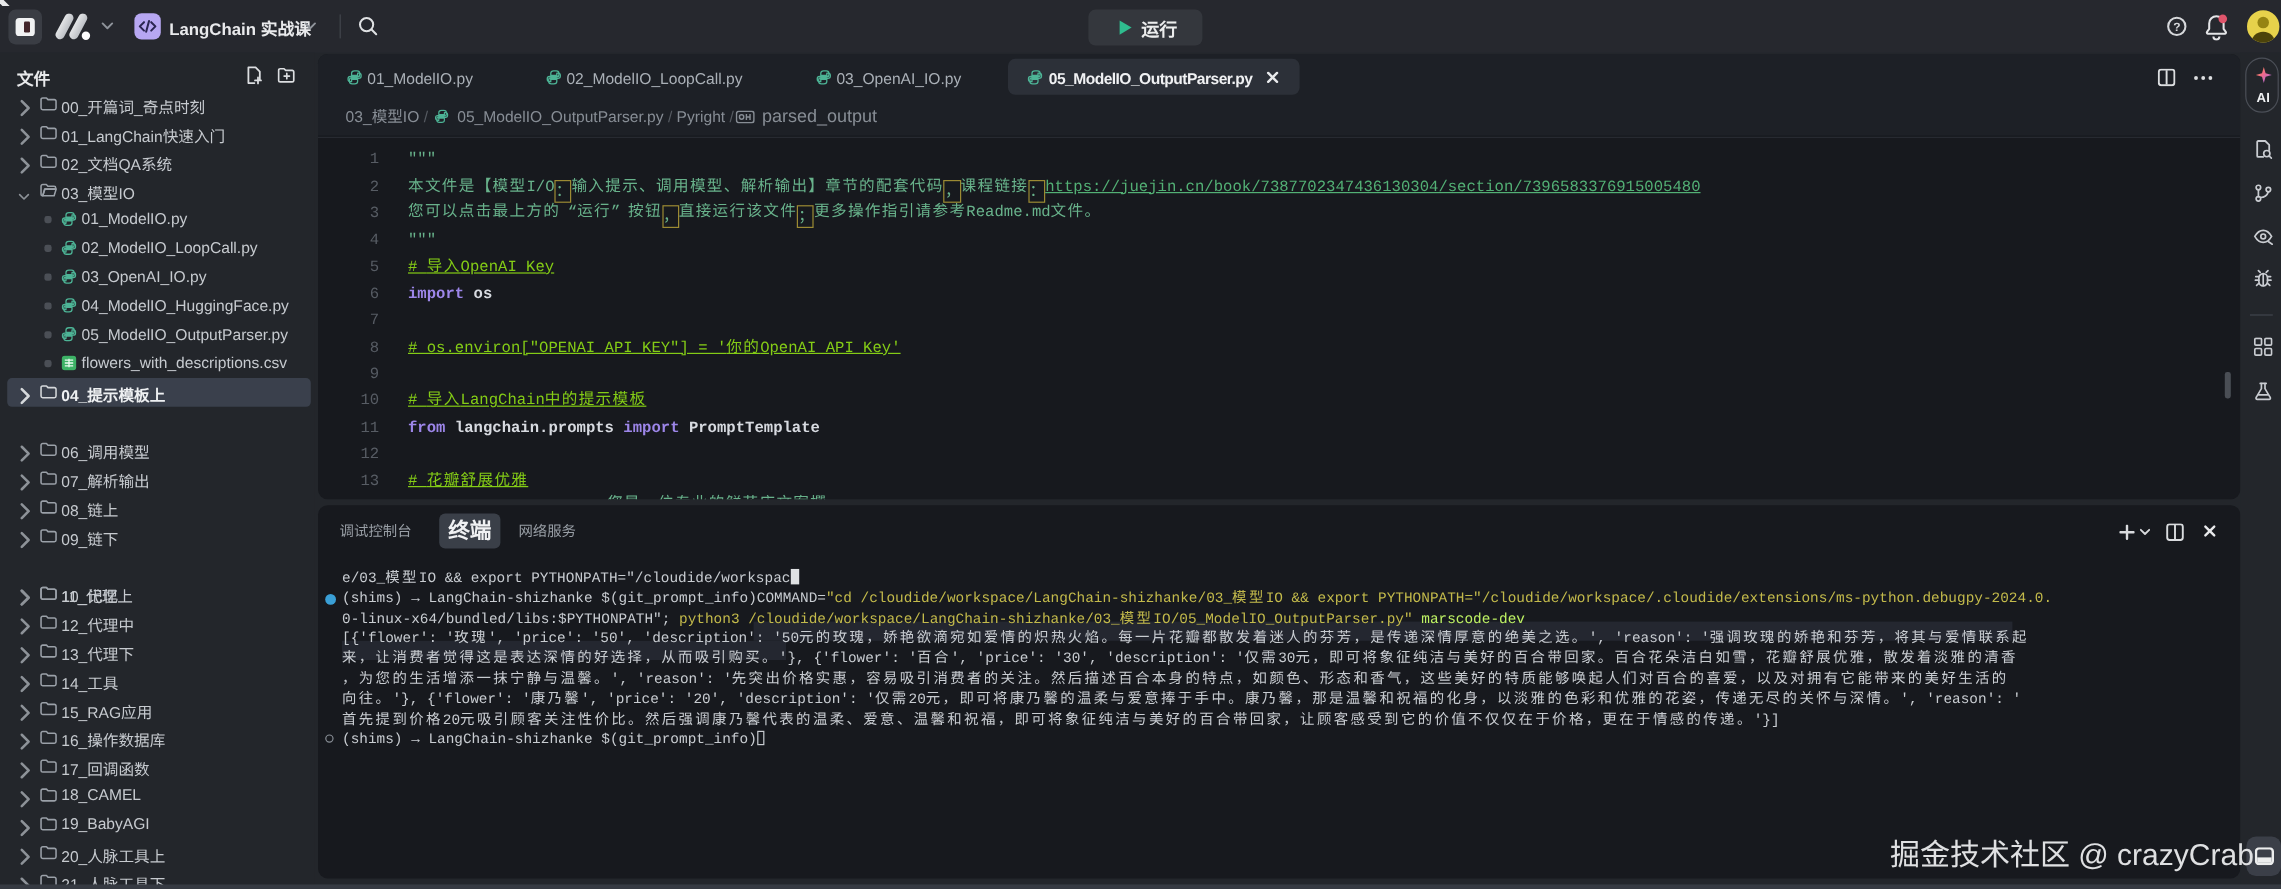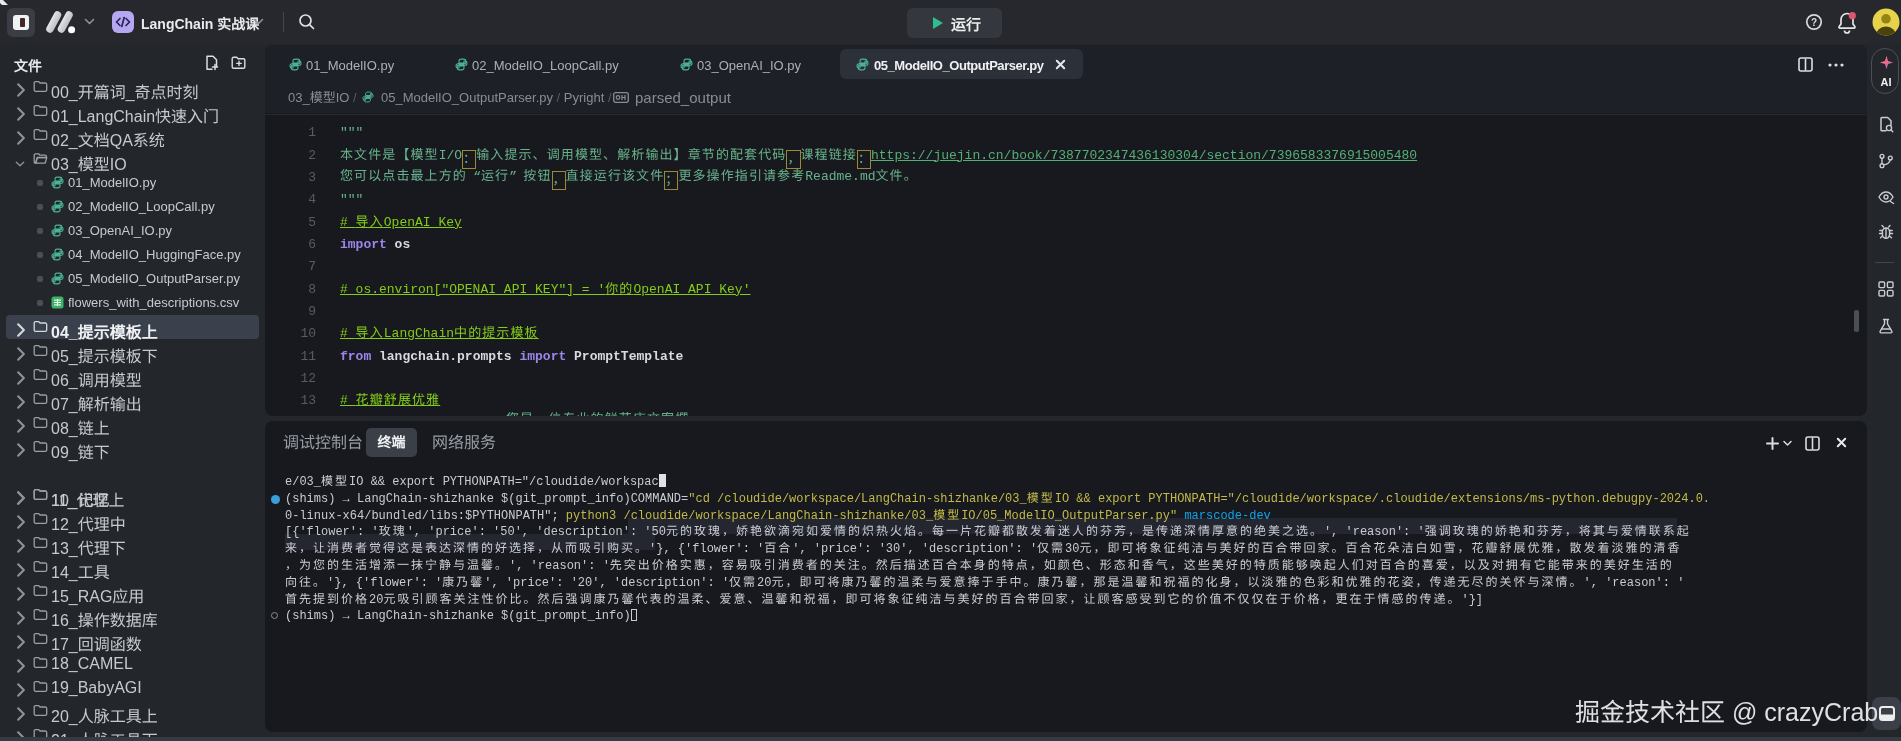--- a/index.html
+++ b/index.html
@@ -21,21 +21,21 @@
   #runBtn { position:absolute; left:907px; top:8px; width:95px; height:30px; border-radius:6px; background:#34373d; }
   #runBtn .tri { position:absolute; left:26px; top:9px; width:0; height:0; border-left:10px solid #2fbc8e; border-top:6px solid transparent; border-bottom:6px solid transparent; }
   #runBtn .txt { position:absolute; left:44px; top:5px; color:#eceded; font-size:15px; font-weight:bold; }
 
   
   #sidebar { position:absolute; left:0; top:44px; width:262px; height:693px; background:#23262b; }
   #sbHead { position:absolute; left:14px; top:55px; color:#e8e9eb; font-size:14px; font-weight:bold; }
   .treerow { position:absolute; left:0; width:262px; height:24px; }
   .treerow .tchev { position:absolute; left:16px; top:4px; width:10px; height:16px; color:#8d9298; font-size:11px; line-height:16px; }
   .treerow .ticon { position:absolute; left:33px; top:5px; }
-  .treerow .tlabel { position:absolute; left:51px; top:4px; font-size:16px; color:#c6cacf; white-space:nowrap; }
+  .treerow .tlabel { position:absolute; left:51px; top:4px; font-size:13px; color:#c6cacf; white-space:nowrap; }
   .treerow .dot { position:absolute; left:37px; top:9px; width:6px; height:6px; border-radius:2px; background:#4b4f56; }
   .treerow .ficon { position:absolute; left:51px; top:5px; }
   .treerow .flabel { position:absolute; left:68px; top:4px; font-size:13px; color:#c6cacf; white-space:nowrap; }
   .selrow { position:absolute; left:6px; width:253px; height:24px; border-radius:4px; background:#3a404c; }
 
   
   #egroup { position:absolute; left:265px; top:45px; width:1602px; height:371px; background:#17191e; border-radius:8px; }
   #tabstrip { position:absolute; left:0; top:0; width:1602px; height:68px; background:#1d2026; border-radius:8px 8px 0 0; }
   #activeTab { position:absolute; left:575px; top:4px; width:243px; height:30px; background:#2c3038; border-radius:6px; }
   #crumbs { position:absolute; left:23px; top:41px; line-height:24px; height:24px; font-size:13px; color:#878d95; white-space:nowrap; }
@@ -50,26 +50,26 @@
   .pl { color:#d7dae0; font-weight:bold; } 
   .lnk { color:#53b075; text-decoration:underline; }
   .ubox { display:inline-block; box-sizing:border-box; width:14.1px; height:19px; line-height:17px; letter-spacing:0; border:1px solid #9c8a33; text-align:center; vertical-align:-4px; }
   .fw { display:inline-block; width:14.1px; }
   .fwo { text-align:right; }
   .fwc { text-align:left; }
   #edScroll { position:absolute; left:1589px; top:265px; width:5px; height:22px; background:#4a4e55; border-radius:2px; }
 
   
   #pgroup { position:absolute; left:265px; top:421px; width:1602px; height:311px; background:#17191e; border-radius:8px; }
-  .ptab { position:absolute; top:11px; height:22px; font-size:16px; color:#989ea5; }
+  .ptab { position:absolute; top:11px; height:22px; font-size:12px; color:#989ea5; }
   #ptermpill { position:absolute; left:101px; top:7px; width:51px; height:29px; background:#3a3f48; border-radius:5px; }
-  #ptermpill span { display:block; text-align:center; line-height:29px; color:#f0f1f3; font-size:14px; font-weight:bold; }
+  #ptermpill span { display:block; text-align:center; line-height:29px; color:#f0f1f3; font-size:18px; font-weight:bold; }
   .tl { position:absolute; z-index:1; left:20px; width:1570px; height:17px; font-family:"Liberation Mono", monospace; font-size:12px; line-height:17px; white-space:pre; overflow:hidden; color:#c8ccd1; }
   .ty { color:#c3ba4b; }
-  .tg { color:#0ea5e9; }
+  .tg { color:#bef264; }
   .tcjk { letter-spacing:2.0px; }
   .curs { display:inline-block; width:7px; height:13px; background:#dfe1e3; vertical-align:-2px; }
   .curso { display:inline-block; width:6px; height:12px; border:1px solid #c9ccd1; vertical-align:-2px; }
   .pdot { position:absolute; left:6px; width:9px; height:9px; border-radius:50%; }
 
   
   #rail { position:absolute; left:1867px; top:44px; width:34px; height:697px; background:#23262b; }
 
   
   #status { position:absolute; left:0; top:737px; width:1901px; height:4px; background:#363a42; }
@@ -256,29 +256,20 @@
       </div>
     <div class="selrow" style="top:271px"></div>
     <div class="treerow" style="top:271px">
         <svg class="tchev" style="top:7px" width="7" height="11" viewBox="0 0 7 11">
           <path d="M1.5 1.5 L5.5 5.5 L1.5 9.5" fill="none" stroke="#d5d8db" stroke-width="1.5" stroke-linecap="round" stroke-linejoin="round"></path>
         </svg>
         <svg class="ticon" width="15" height="13" viewBox="0 0 15 13">
           <path d="M1.2 3 a1.4 1.4 0 0 1 1.4-1.4 h3.1 l1.3 1.4 h5.3 a1.4 1.4 0 0 1 1.4 1.4 v5.6 a1.4 1.4 0 0 1-1.4 1.4 H2.6 a1.4 1.4 0 0 1-1.4-1.4 z" fill="none" stroke="#d5d8db" stroke-width="1.3" stroke-linejoin="round"></path>
         </svg>
         <span class="tlabel" style="font-weight:bold;color:#eef0f2">04_提示模板上</span>
-      </div>
-    <div class="treerow" style="top:295px">
-        <svg class="tchev" style="top:7px" width="7" height="11" viewBox="0 0 7 11">
-          <path d="M1.5 1.5 L5.5 5.5 L1.5 9.5" fill="none" stroke="#8d9298" stroke-width="1.5" stroke-linecap="round" stroke-linejoin="round"></path>
-        </svg>
-        <svg class="ticon" width="15" height="13" viewBox="0 0 15 13">
-          <path d="M1.2 3 a1.4 1.4 0 0 1 1.4-1.4 h3.1 l1.3 1.4 h5.3 a1.4 1.4 0 0 1 1.4 1.4 v5.6 a1.4 1.4 0 0 1-1.4 1.4 H2.6 a1.4 1.4 0 0 1-1.4-1.4 z" fill="none" stroke="#9aa0a8" stroke-width="1.3" stroke-linejoin="round"></path>
-        </svg>
-        <span class="tlabel">05_提示模板下</span>
       </div>
     <div class="treerow" style="top:319px">
         <svg class="tchev" style="top:7px" width="7" height="11" viewBox="0 0 7 11">
           <path d="M1.5 1.5 L5.5 5.5 L1.5 9.5" fill="none" stroke="#8d9298" stroke-width="1.5" stroke-linecap="round" stroke-linejoin="round"></path>
         </svg>
         <svg class="ticon" width="15" height="13" viewBox="0 0 15 13">
           <path d="M1.2 3 a1.4 1.4 0 0 1 1.4-1.4 h3.1 l1.3 1.4 h5.3 a1.4 1.4 0 0 1 1.4 1.4 v5.6 a1.4 1.4 0 0 1-1.4 1.4 H2.6 a1.4 1.4 0 0 1-1.4-1.4 z" fill="none" stroke="#9aa0a8" stroke-width="1.3" stroke-linejoin="round"></path>
         </svg>
         <span class="tlabel">06_调用模型</span>
       </div>

